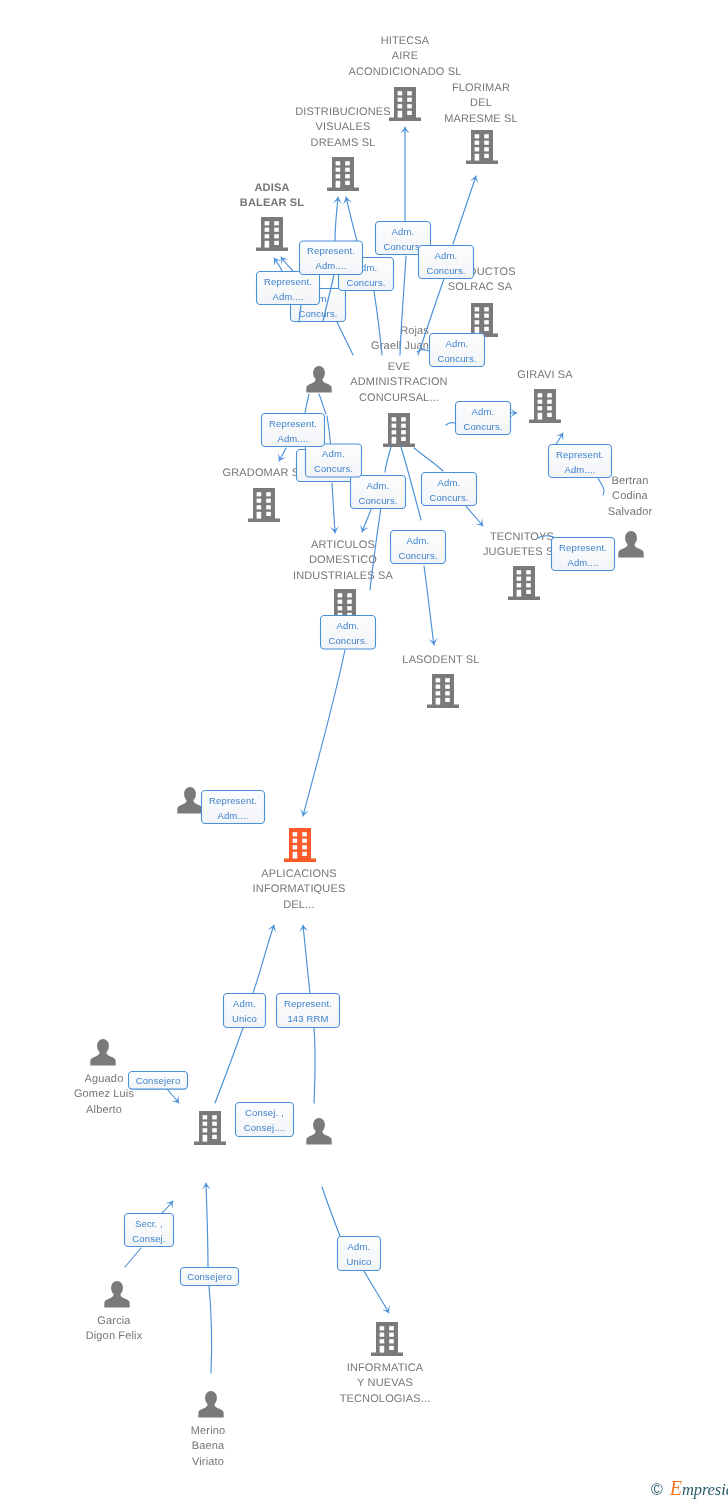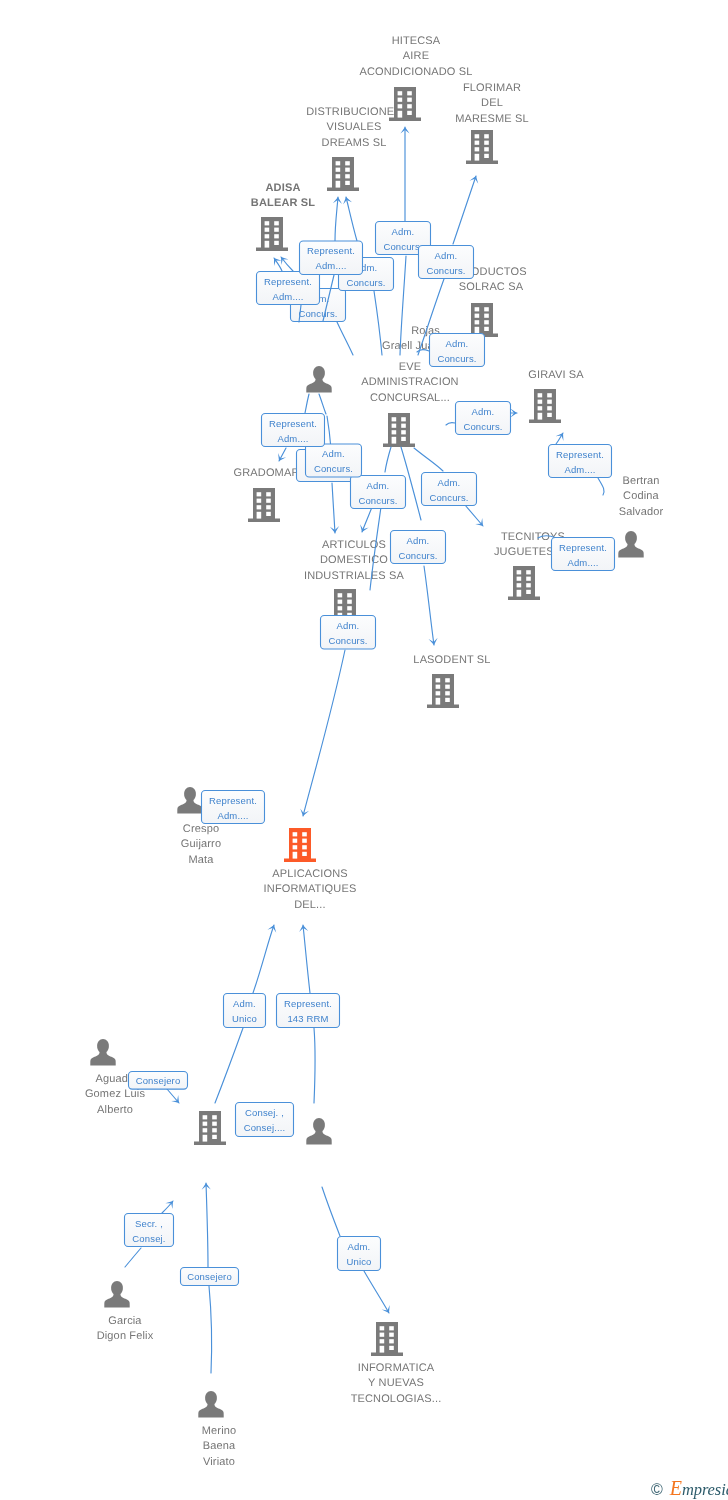--- a/index.html
+++ b/index.html
@@ -1,20 +1,20 @@
 <!DOCTYPE html>
 <html><head>
 <meta charset="utf-8">
 <style>
   html,body{margin:0;padding:0;background:#ffffff;}
   body{width:728px;height:1500px;overflow:hidden;font-family:"Liberation Sans",sans-serif;
        -webkit-font-smoothing:antialiased;}
   #stage{position:relative;width:728px;height:1500px;background:#fff;transform:translateZ(0);}
   #graph{position:absolute;left:0;top:0;z-index:2;}
-  #overlays{position:absolute;left:11px;top:0;width:680px;height:1500px;z-index:1;}
+  #overlays{position:absolute;left:0;top:0;width:680px;height:1500px;z-index:1;}
   .nlabel{position:absolute;-webkit-font-smoothing:antialiased;text-rendering:geometricPrecision;text-align:center;color:#757575;font-size:11px;line-height:15.3px;
           letter-spacing:0.15px;white-space:pre;}
   .wm{position:absolute;left:651px;top:1480px;display:flex;align-items:baseline;}
   .wm .c{color:#3c6472;font-size:16px;line-height:16px;font-family:"Liberation Sans",sans-serif;margin-right:7px;}
   .wm .b{color:#2e5c6b;font-size:16.5px;line-height:16.5px;font-style:italic;font-family:"Liberation Serif",serif;letter-spacing:-0.1px;}
   .wm .b .o{color:#f4761f;font-size:20px;line-height:16.5px;}
 </style>
 </head>
 <body>
 
@@ -421,23 +421,20 @@
       <div class="nlabel" style="left: 154px; top: 466px; width: 220px;">GRADOMAR SL</div>
       <div class="nlabel" style="left: 520px; top: 474px; width: 220px;">Bertran
 Codina
 Salvador</div>
       <div class="nlabel" style="left: 233px; top: 538px; width: 220px;">ARTICULOS
 DOMESTICO
 INDUSTRIALES SA</div>
       <div class="nlabel" style="left: 412px; top: 530px; width: 220px;">TECNITOYS
 JUGUETES SA</div>
       <div class="nlabel" style="left: 331px; top: 653px; width: 220px;">LASODENT SL</div>
-      <div class="nlabel" style="left: 80px; top: 822px; width: 220px;">Crespo
-Guijarro
-Mata</div>
       <div class="nlabel" style="left: 189px; top: 867px; width: 220px;">APLICACIONS
 INFORMATIQUES
 DEL...</div>
       <div class="nlabel" style="left: -6px; top: 1072px; width: 220px;">Aguado
 Gomez Luis
 Alberto</div>
       <div class="nlabel" style="left: 4px; top: 1314px; width: 220px;">Garcia
 Digon Felix</div>
       <div class="nlabel" style="left: 275px; top: 1361px; width: 220px;">INFORMATICA
 Y NUEVAS

